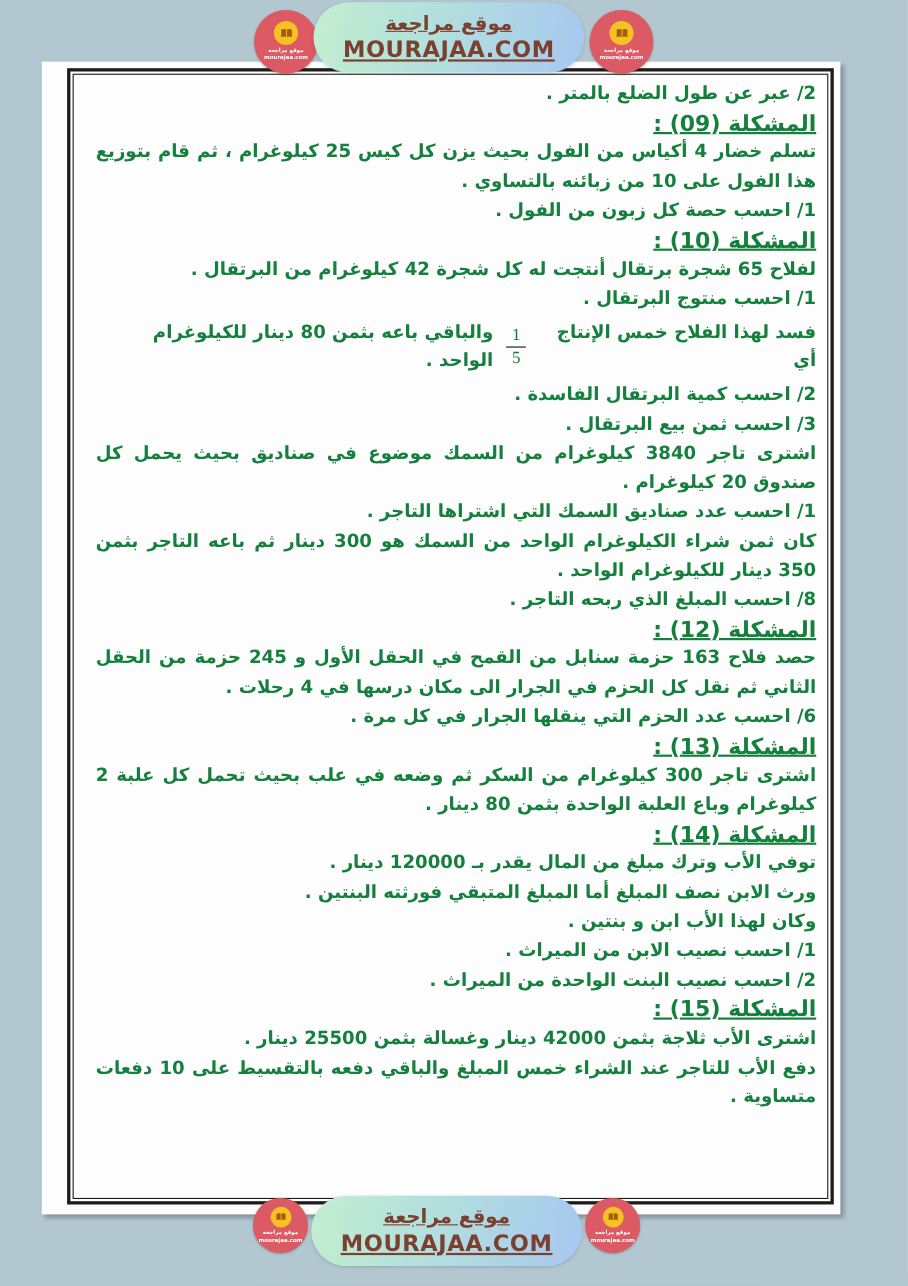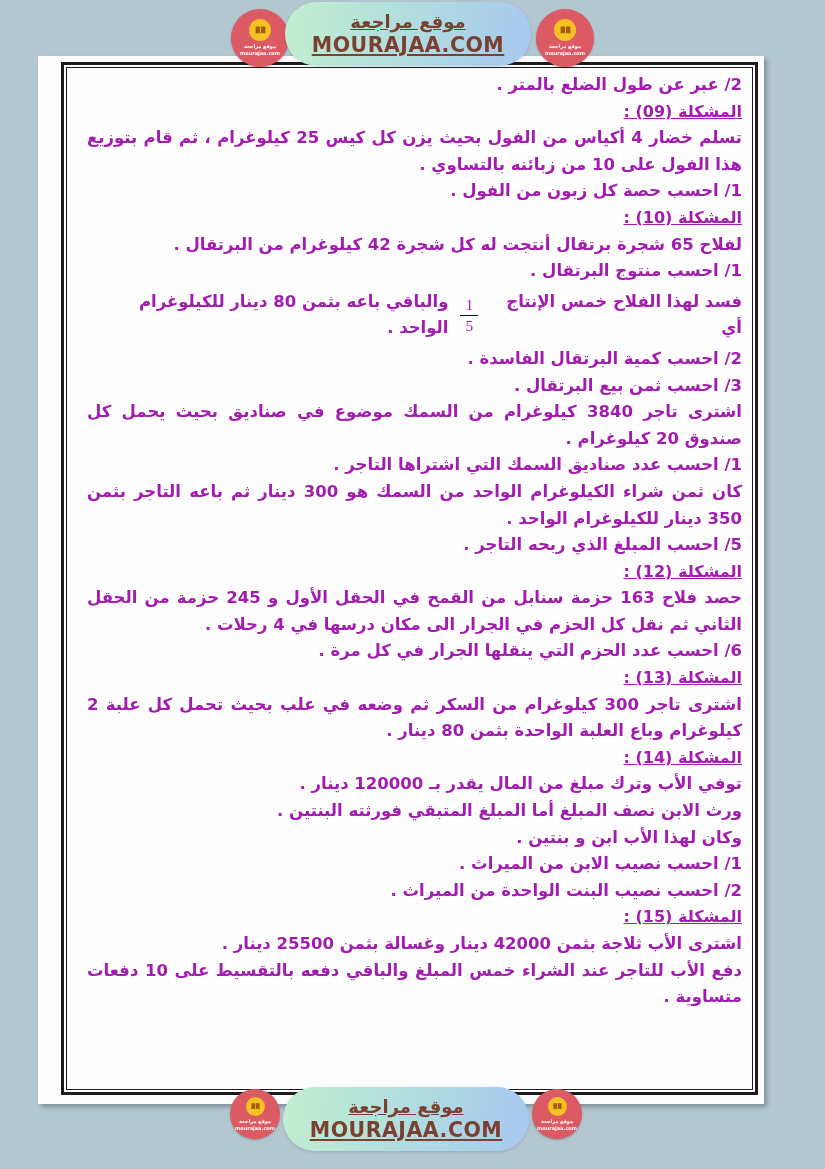--- a/index.html
+++ b/index.html
@@ -5,24 +5,24 @@
   html,body{margin:0;padding:0;}
   body{background:#8fa8b3;font-family:"DejaVu Sans",sans-serif;}
   .stage{position:relative;width:825px;height:1169px;background:#b3c7d1;overflow:hidden;margin:0 auto;}
 
   
   .page{position:absolute;left:38px;top:56px;width:726px;height:1048px;background:#fdfdfd;
         box-shadow:3px 3px 4px rgba(40,50,60,.35);}
   .frame{position:absolute;left:23px;top:6px;right:6px;bottom:9px;border:3px solid #1c1c1c;padding:2px;}
   .frame-inner{border:1px solid #1c1c1c;height:100%;box-sizing:border-box;overflow:hidden;
                padding:4px 10px 0 8px;direction:rtl;}
-  .doc-body{color:#a21caf;font-size:16.5px;line-height:26.6px;font-weight:600;text-align:right;margin-left:12px;}
+  .doc-body{color:#15803d;font-size:16.5px;line-height:26.6px;font-weight:600;text-align:right;margin-left:12px;}
   .line{margin:0;white-space:normal;}
   .line.justify{text-align:justify;}
-  .line.heading{font-weight:700;text-decoration:underline;font-size:16px;}
+  .line.heading{font-weight:700;text-decoration:underline;font-size:20px;}
   .frac-line{display:flex;align-items:center;gap:6px;padding:4px 0;}
   .fraction{display:inline-flex;flex-direction:column;align-items:center;
             font-family:"Liberation Serif","DejaVu Serif",serif;font-size:15.5px;font-weight:500;
             line-height:1.15;margin:0 6px;}
   .fraction .num{border-bottom:1.6px solid #111;padding:0 5px 1px;}
   .fraction .den{padding-top:1px;}
 
   
   .pill{position:absolute;width:246px;height:64px;border-radius:33px;
         background:linear-gradient(100deg,#c3eecf 0%,#b4e2db 38%,#a7c8f0 100%);
@@ -69,21 +69,21 @@
                 <span class="num">1</span>
                 <span class="den">5</span>
               </span>
               <span>والباقي باعه بثمن 80 دينار للكيلوغرام الواحد .</span>
             </div>
             <div class="line">2/ احسب كمية البرتقال الفاسدة .</div>
             <div class="line">3/ احسب ثمن بيع البرتقال .</div>
             <div class="line justify">اشترى تاجر 3840 كيلوغرام من السمك موضوع في صناديق بحيث يحمل كل صندوق 20 كيلوغرام .</div>
             <div class="line">1/ احسب عدد صناديق السمك التي اشتراها التاجر .</div>
             <div class="line justify">كان ثمن شراء الكيلوغرام الواحد من السمك هو 300 دينار ثم باعه التاجر بثمن 350 دينار للكيلوغرام الواحد .</div>
-            <div class="line">5/ احسب المبلغ الذي ربحه التاجر .</div>
+            <div class="line">8/ احسب المبلغ الذي ربحه التاجر .</div>
             <div class="line heading">المشكلة (12) :</div>
             <div class="line justify">حصد فلاح 163 حزمة سنابل من القمح في الحقل الأول و 245 حزمة من الحقل الثاني ثم نقل كل الحزم في الجرار الى مكان درسها في 4 رحلات .</div>
             <div class="line">6/ احسب عدد الحزم التي ينقلها الجرار في كل مرة .</div>
             <div class="line heading">المشكلة (13) :</div>
             <div class="line justify">اشترى تاجر 300 كيلوغرام من السكر ثم وضعه في علب بحيث تحمل كل علبة 2 كيلوغرام وباع العلبة الواحدة بثمن 80 دينار .</div>
             <div class="line heading">المشكلة (14) :</div>
             <div class="line">توفي الأب وترك مبلغ من المال يقدر بـ 120000 دينار .</div>
             <div class="line">ورث الابن نصف المبلغ أما المبلغ المتبقي فورثته البنتين .</div>
             <div class="line">وكان لهذا الأب ابن و بنتين .</div>
             <div class="line">1/ احسب نصيب الابن من الميراث .</div>

